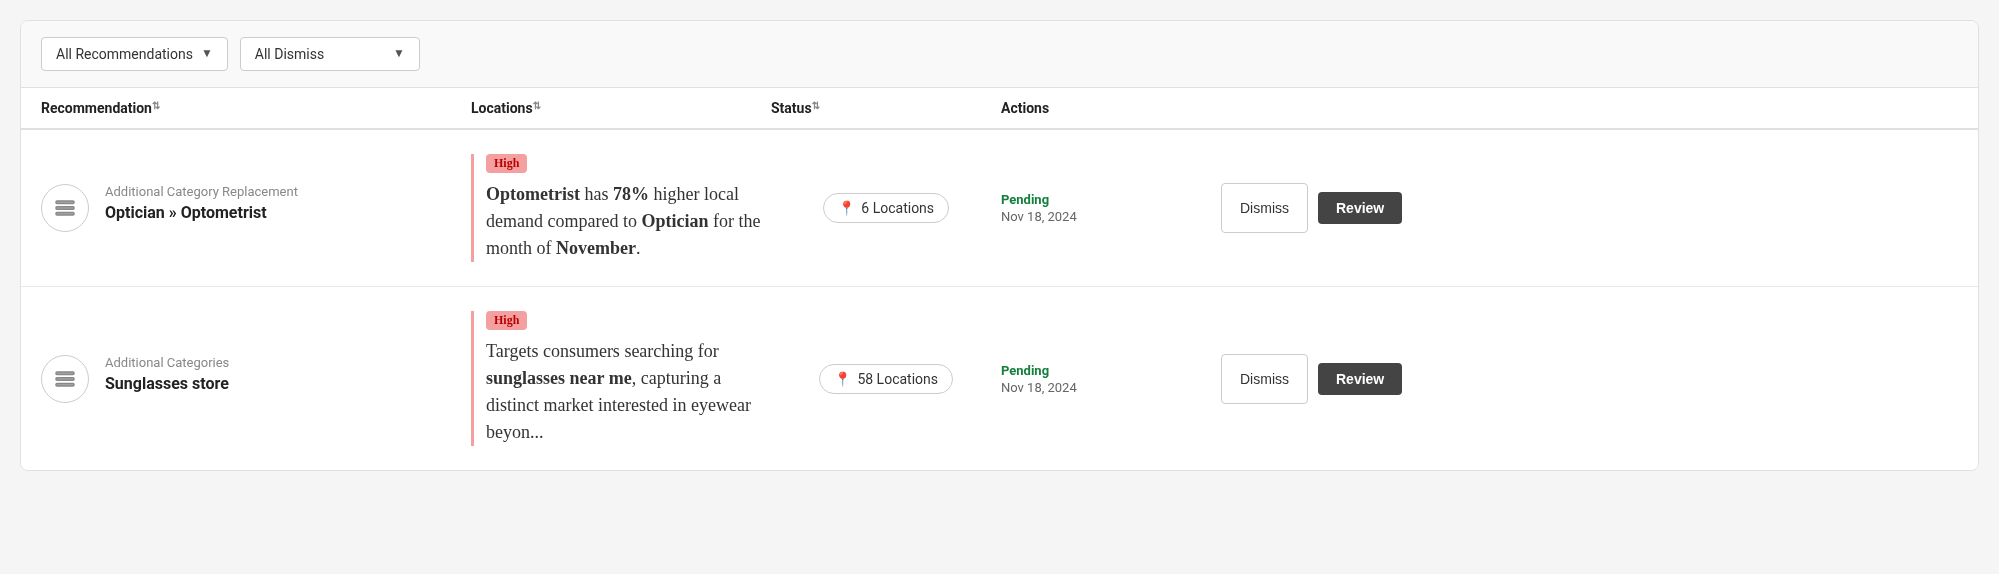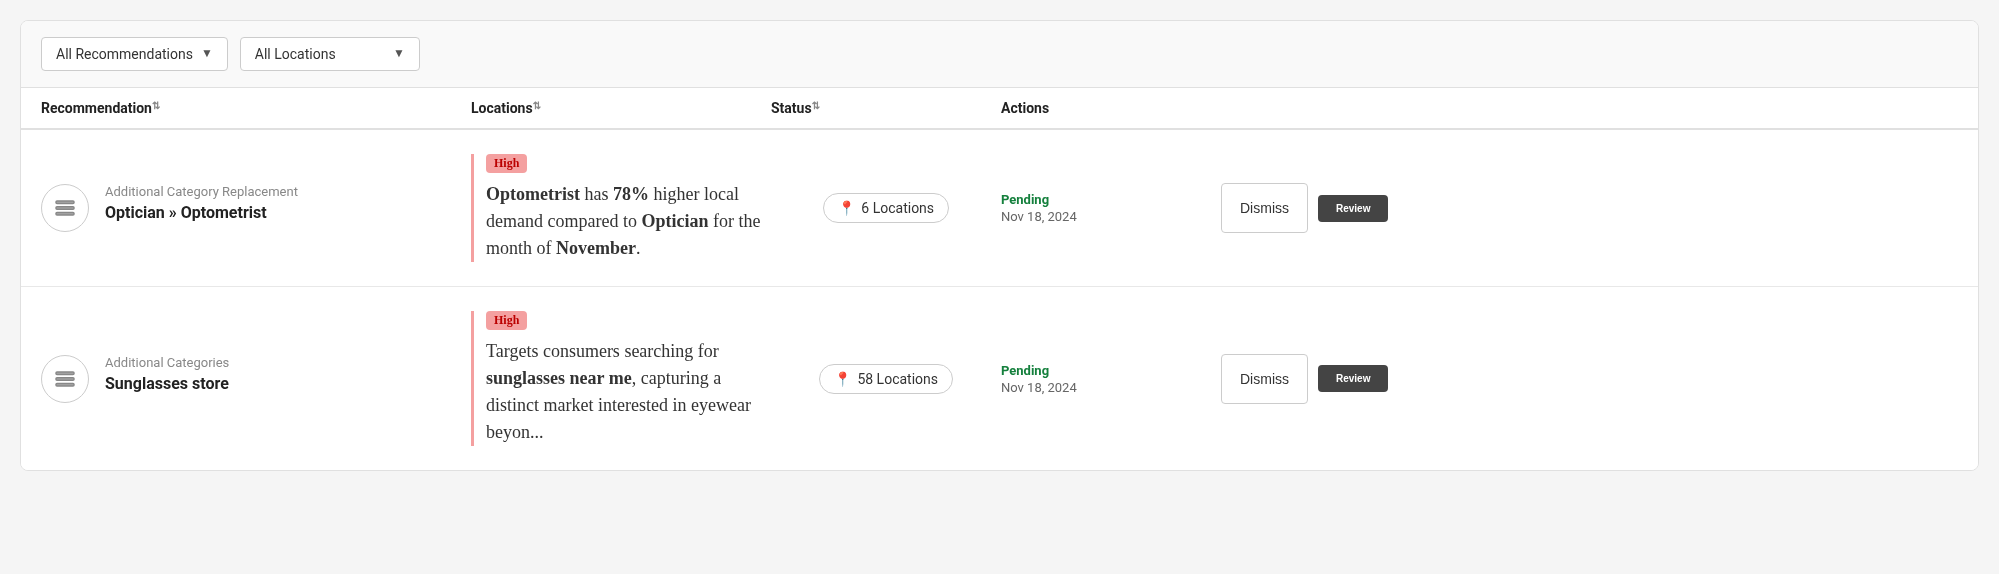--- a/index.html
+++ b/index.html
@@ -187,37 +187,37 @@
       color: #333;
       cursor: pointer;
       font-weight: 500;
     }
     .btn-review {
       border: none;
       background: #444;
       color: #fff;
       border-radius: 4px;
       padding: 8px 18px;
-      font-size: 10px;
+      font-size: 14px;
       font-weight: 600;
       cursor: pointer;
     }
   </style>
 </head>
 <body>
 
 <div class="container">
 
   <div class="filters">
     <div class="filter-select">
       <span>All Recommendations</span>
       <span class="arrow">▼</span>
     </div>
     <div class="filter-select">
-      <span>All Locations</span>
+      <span>All Dismiss</span>
       <span class="arrow">▼</span>
     </div>
   </div>
 
   <div class="table-header">
     <div class="col-header">
       <span>Recommendation</span>
       <span class="sort-icon">⇅</span>
     </div>
     <div class="col-header">

